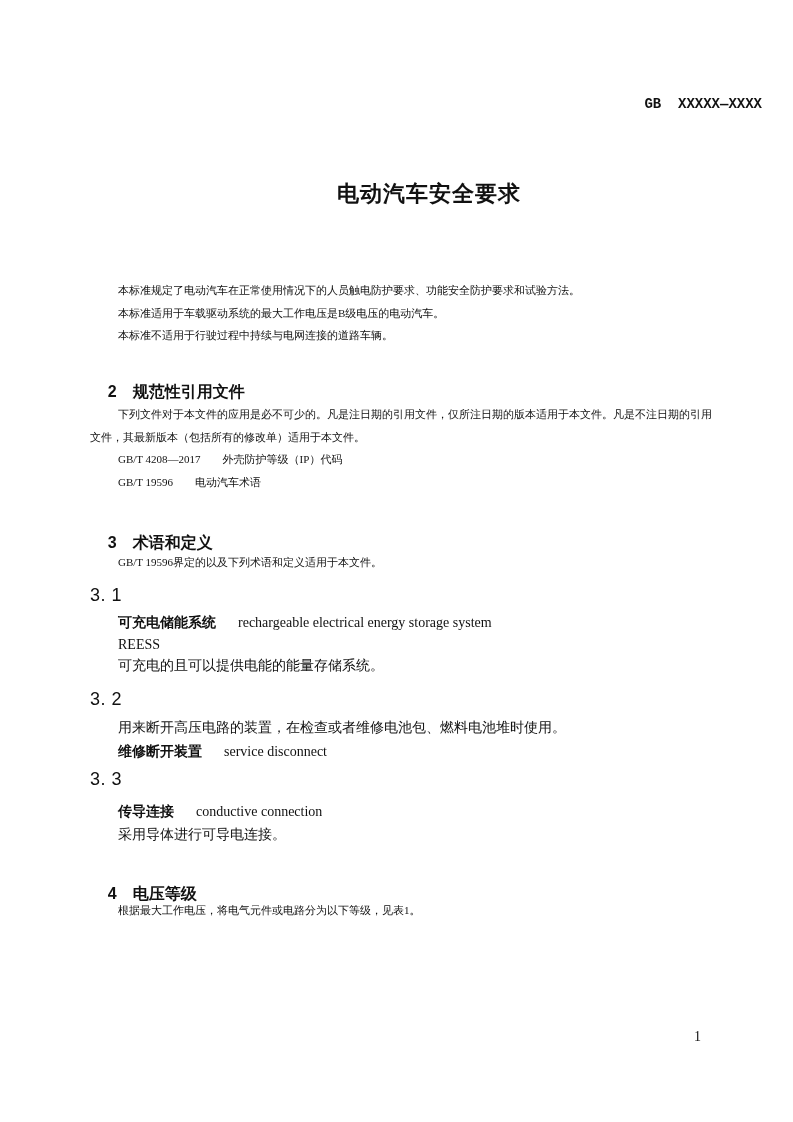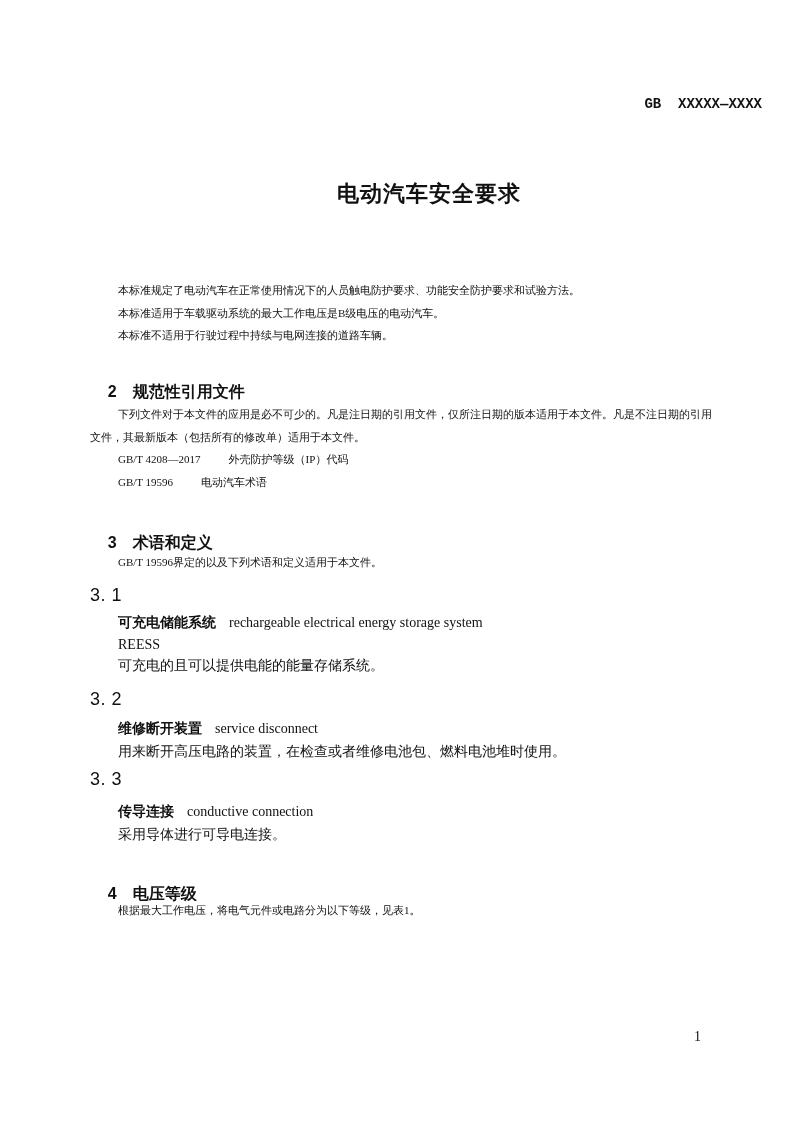--- a/index.html
+++ b/index.html
@@ -49,21 +49,21 @@
   .body-block {
     position: absolute;
     left: 90px;
     width: 632px;
     font-size: 11px;
     line-height: 22.5px;
   }
   .body-block p { margin: 0; }
   .p-indent { text-indent: 28px; }
   .ref-line { text-indent: 28px; white-space: pre; }
-  .ref-code { margin-right: 28px; }
+  .ref-code { margin-right: 22px; }
   .clause-num {
     position: absolute;
     left: 90px;
     font-family: "Liberation Sans", "DejaVu Sans", sans-serif;
     font-size: 18px;
     line-height: 20px;
     white-space: pre;
     letter-spacing: 0.5px;
   }
   .term-block {
@@ -71,21 +71,21 @@
     left: 118px;
     width: 604px;
     font-size: 14px;
     line-height: 22.5px;
   }
   .term-block p { margin: 0; }
   .lh-tight { line-height: 21.5px; }
   .term-zh {
     font-family: "Liberation Sans", "DejaVu Sans", sans-serif;
     font-weight: bold;
-    margin-right: 13px;
+    margin-right: 22px;
   }
   .term-en { font-family: "Liberation Serif", "DejaVu Serif", serif; }
   .page-num {
     position: absolute;
     top: 1028px;
     left: 694px;
     font-size: 14px;
     line-height: 18px;
   }
 </style>
@@ -122,22 +122,22 @@
 
   <div class="clause-num" style="top:585px">3. 1</div>
   <div class="term-block lh-tight" style="top:612px">
     <p><span class="term-zh">可充电储能系统</span><span class="term-en">rechargeable electrical energy storage system</span></p>
     <p>REESS</p>
     <p>可充电的且可以提供电能的能量存储系统。</p>
   </div>
 
   <div class="clause-num" style="top:689px">3. 2</div>
   <div class="term-block" style="top:717px">
+    <p>用来断开高压电路的装置，在检查或者维修电池包、燃料电池堆时使用。</p>
     <p><span class="term-zh">维修断开装置</span><span class="term-en">service disconnect</span></p>
-    <p>用来断开高压电路的装置，在检查或者维修电池包、燃料电池堆时使用。</p>
   </div>
 
   <div class="clause-num" style="top:769px">3. 3</div>
   <div class="term-block" style="top:800px">
     <p><span class="term-zh">传导连接</span><span class="term-en">conductive connection</span></p>
     <p>采用导体进行可导电连接。</p>
   </div>
 
   <div class="sec-head" style="top:864px">
     <span class="sec-num">4</span><span>电压等级</span>

